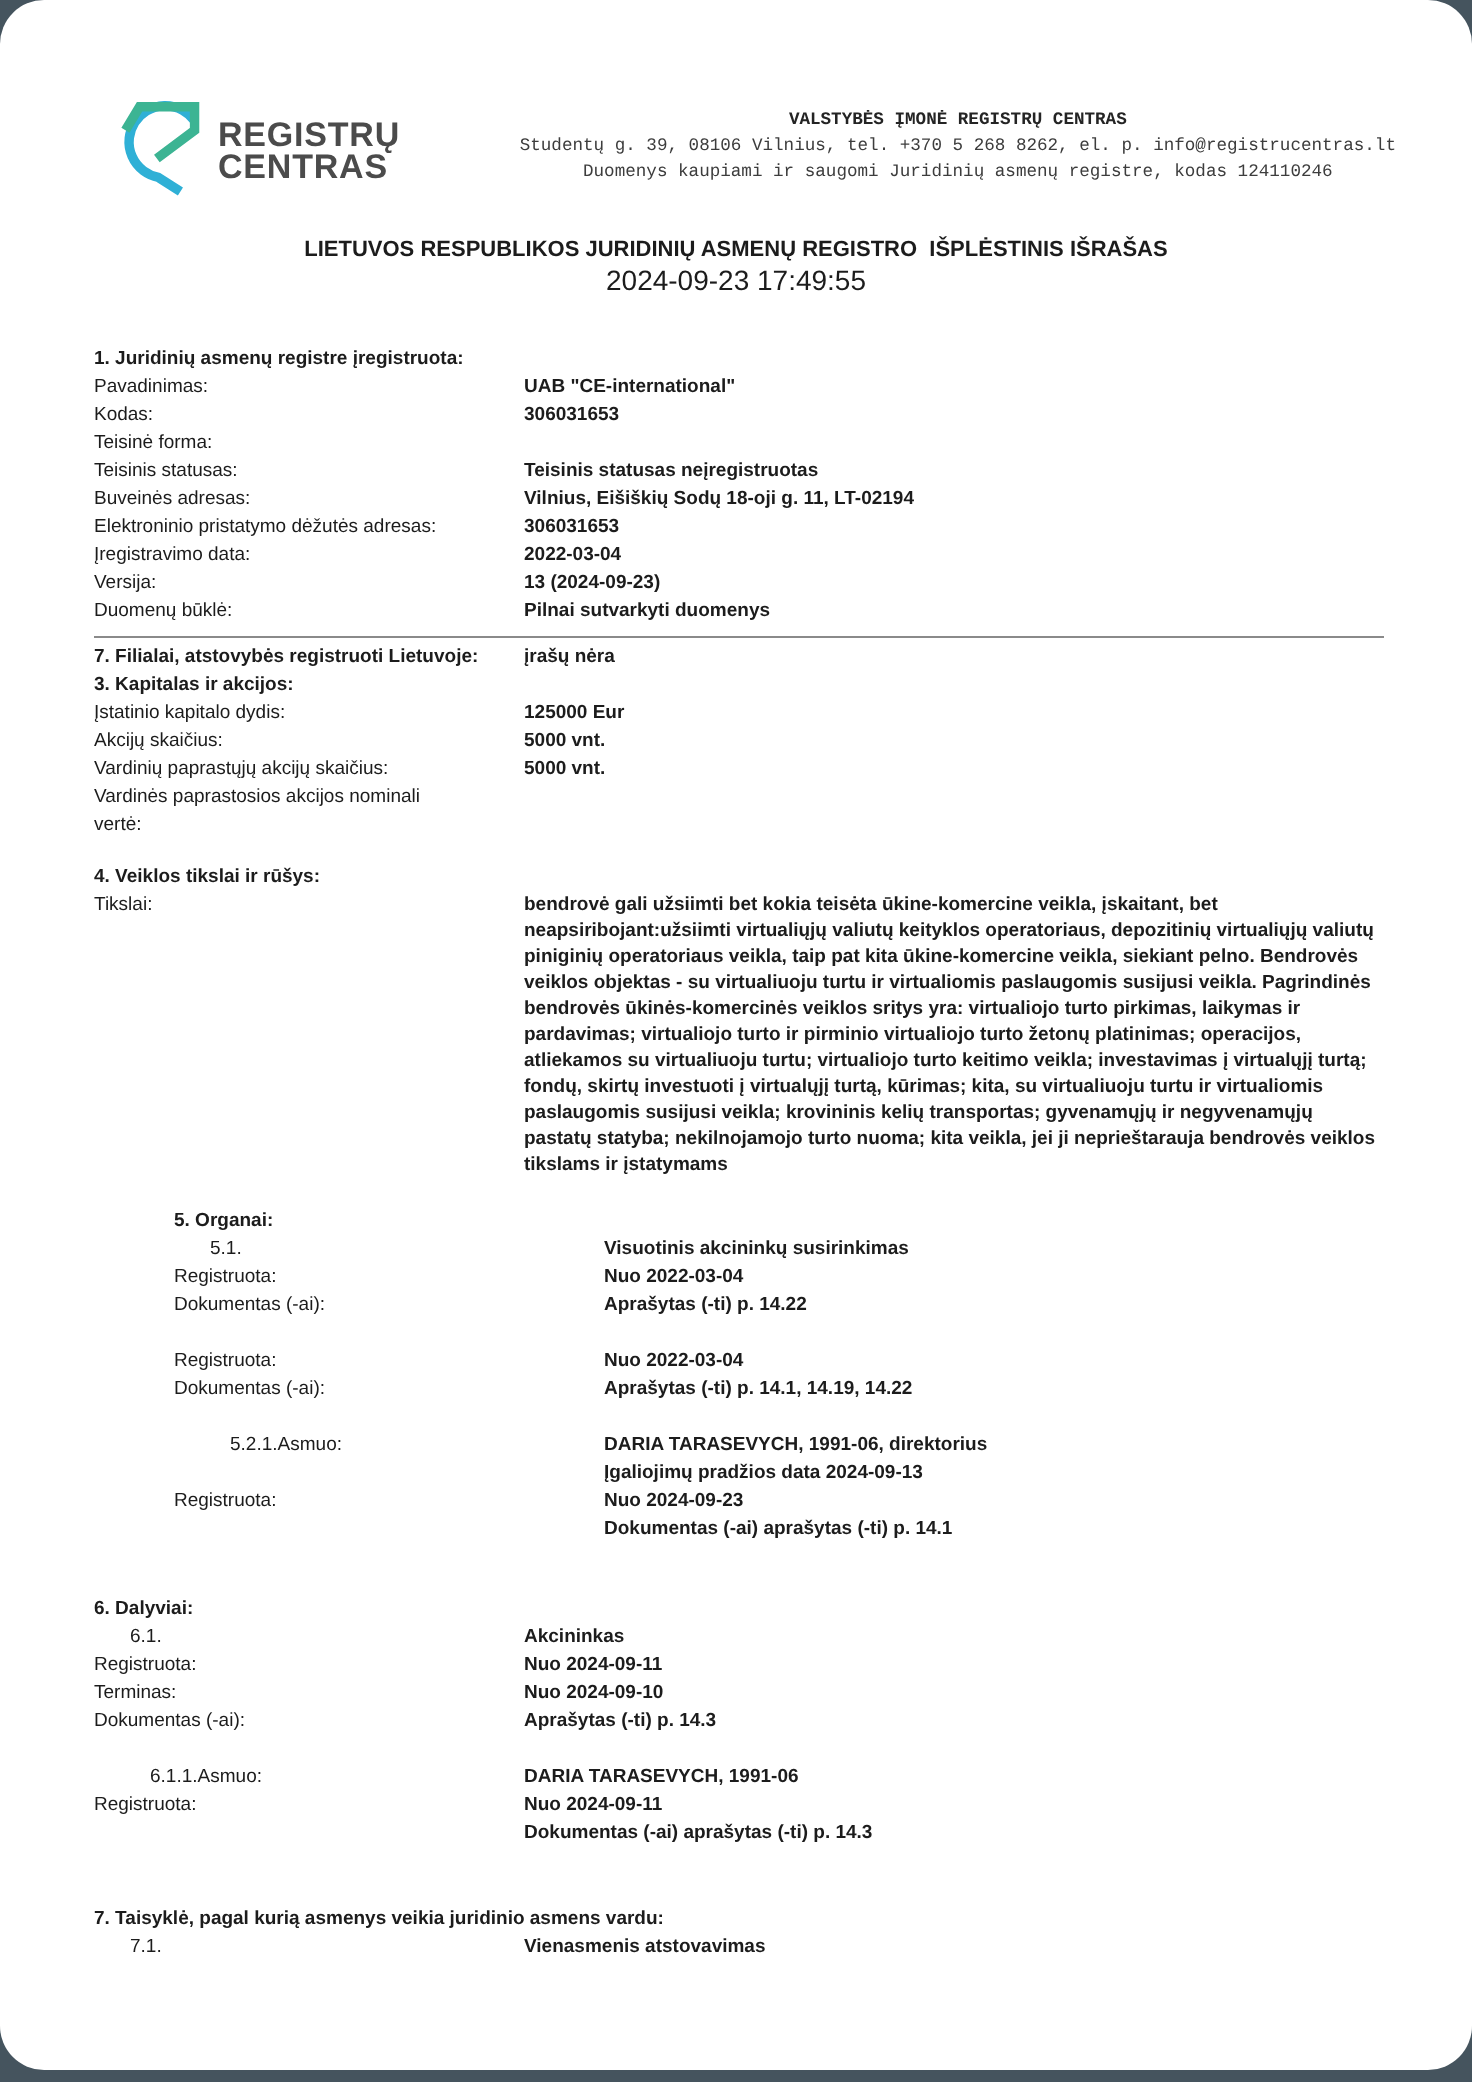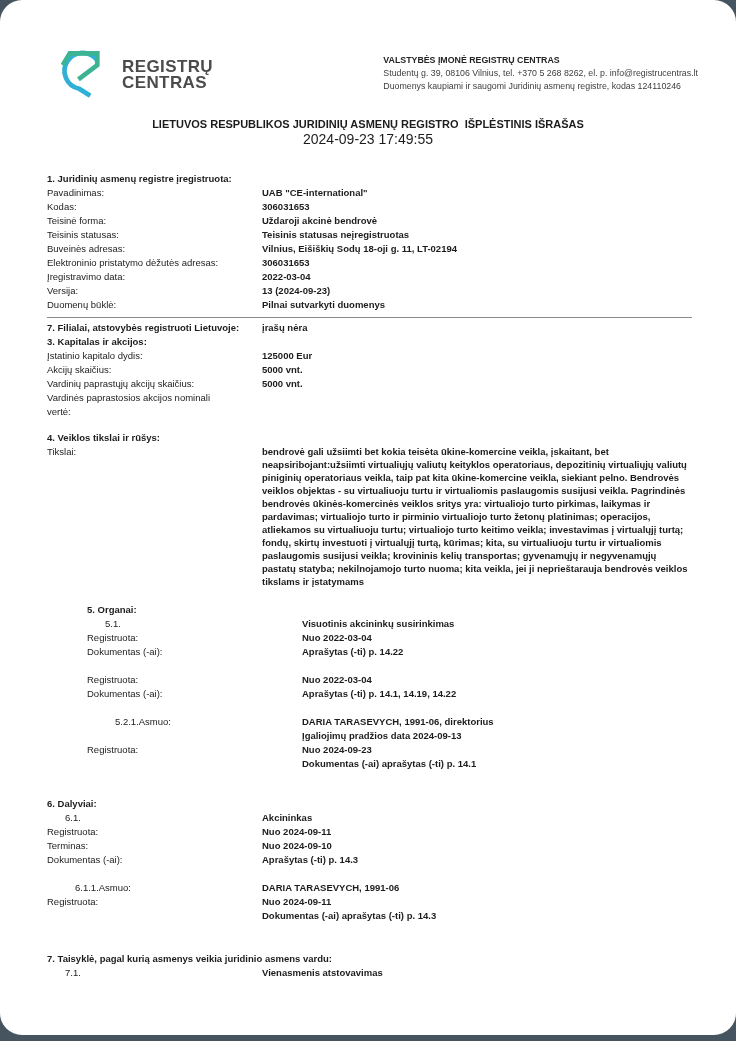--- a/index.html
+++ b/index.html
@@ -17,28 +17,29 @@
     overflow:hidden;
     box-sizing:border-box;
     padding-top:48px;
     color:#1c1c1c;
   }
   
   .header-row{
     display:flex;justify-content:space-between;align-items:flex-start;
     padding:0 38px 0 58px;
   }
-  .logo{display:flex;align-items:center;gap:20px;}
+  .logo{display:flex;align-items:center;gap:7px;}
   .logo-text{
     font-weight:700;color:#4b4b4b;font-size:17px;line-height:16px;
     letter-spacing:0.4px;
   }
   .org-block{
-    font-size:8.8px;line-height:13px;color:#3d3d3d;
+    text-align:center;font-size:8.8px;line-height:13px;color:#3d3d3d;
     padding-top:6px;
+    font-family:Liberation Mono, monospace;
   }
   .org-block .org-name{font-weight:700;color:#242424;}
   
   .title-block{text-align:center;margin-top:15px;}
   .doc-title{font-weight:700;font-size:11px;line-height:15px;white-space:pre-wrap;}
   .doc-timestamp{font-size:14px;line-height:14px;color:#1c1c1c;}
   
   .content{margin-top:26px;padding:0 44px 0 47px;font-size:9.5px;}
   .sec-row{position:relative;font-weight:700;line-height:14px;}
   .sec-value{position:absolute;left:215px;top:0;font-weight:700;}
@@ -102,21 +103,20 @@
           <div class="kv-row">
             <div class="kv-left">
               <span class="kv-label">Kodas:</span>
             </div>
             <span class="kv-value">306031653</span>
           </div>
           <div class="kv-row">
             <div class="kv-left">
               <span class="kv-label">Teisinė forma:</span>
             </div>
-            <span class="kv-value">Uždaroji akcinė bendrovė</span>
           </div>
           <div class="kv-row">
             <div class="kv-left">
               <span class="kv-label">Teisinis statusas:</span>
             </div>
             <span class="kv-value">Teisinis statusas neįregistruotas</span>
           </div>
           <div class="kv-row">
             <div class="kv-left">
               <span class="kv-label">Buveinės adresas:</span>

